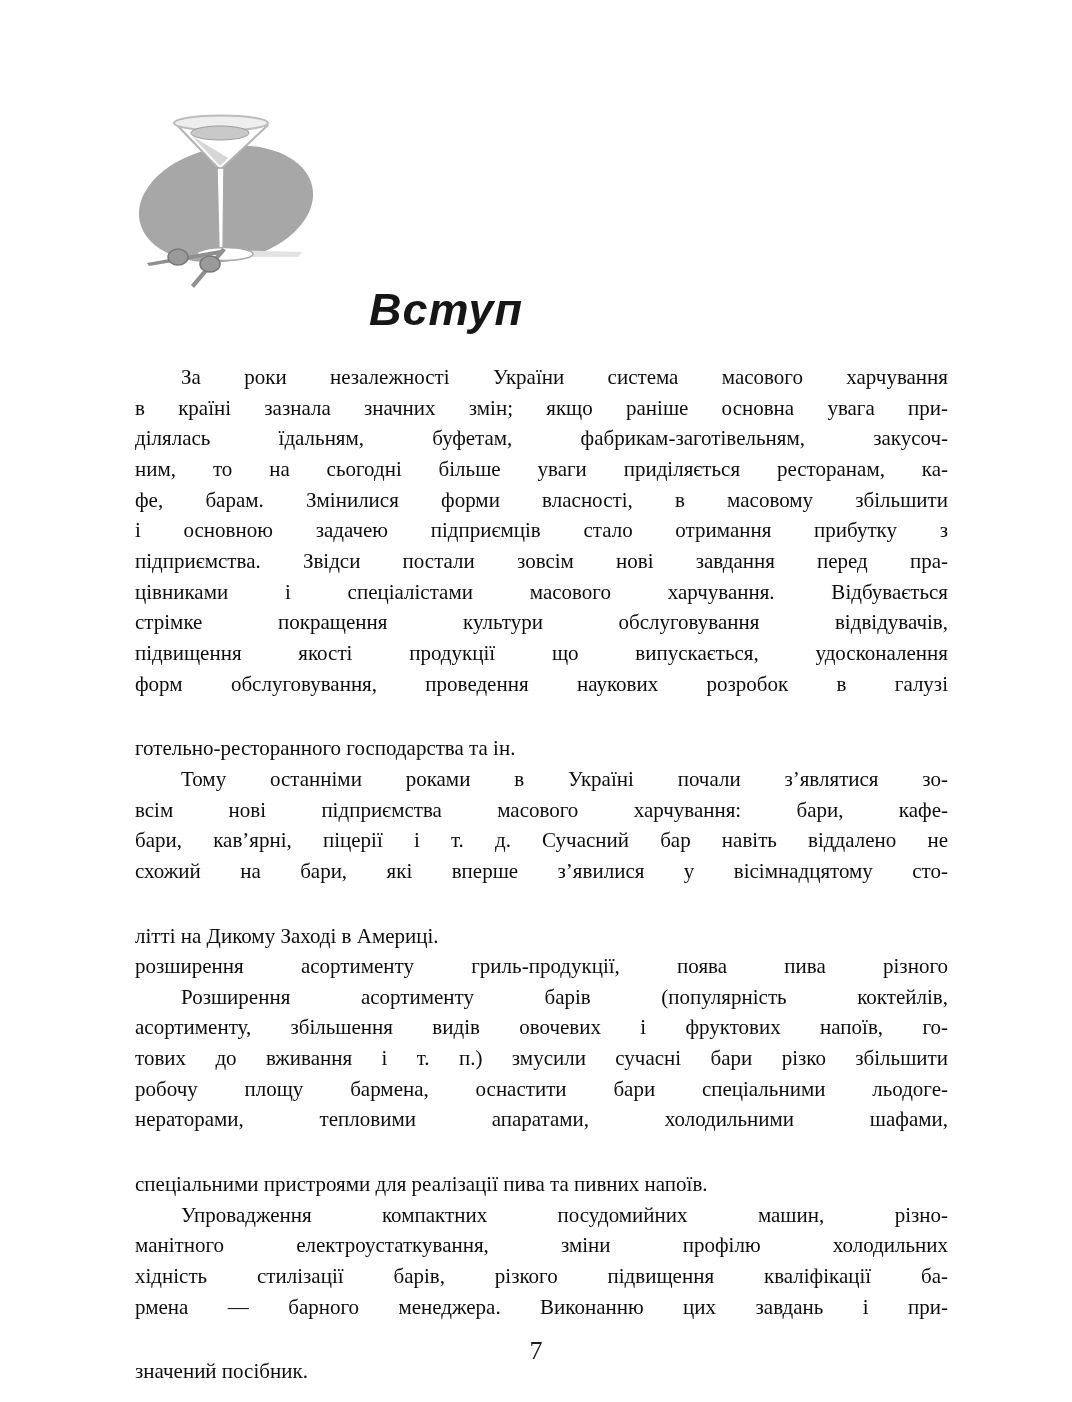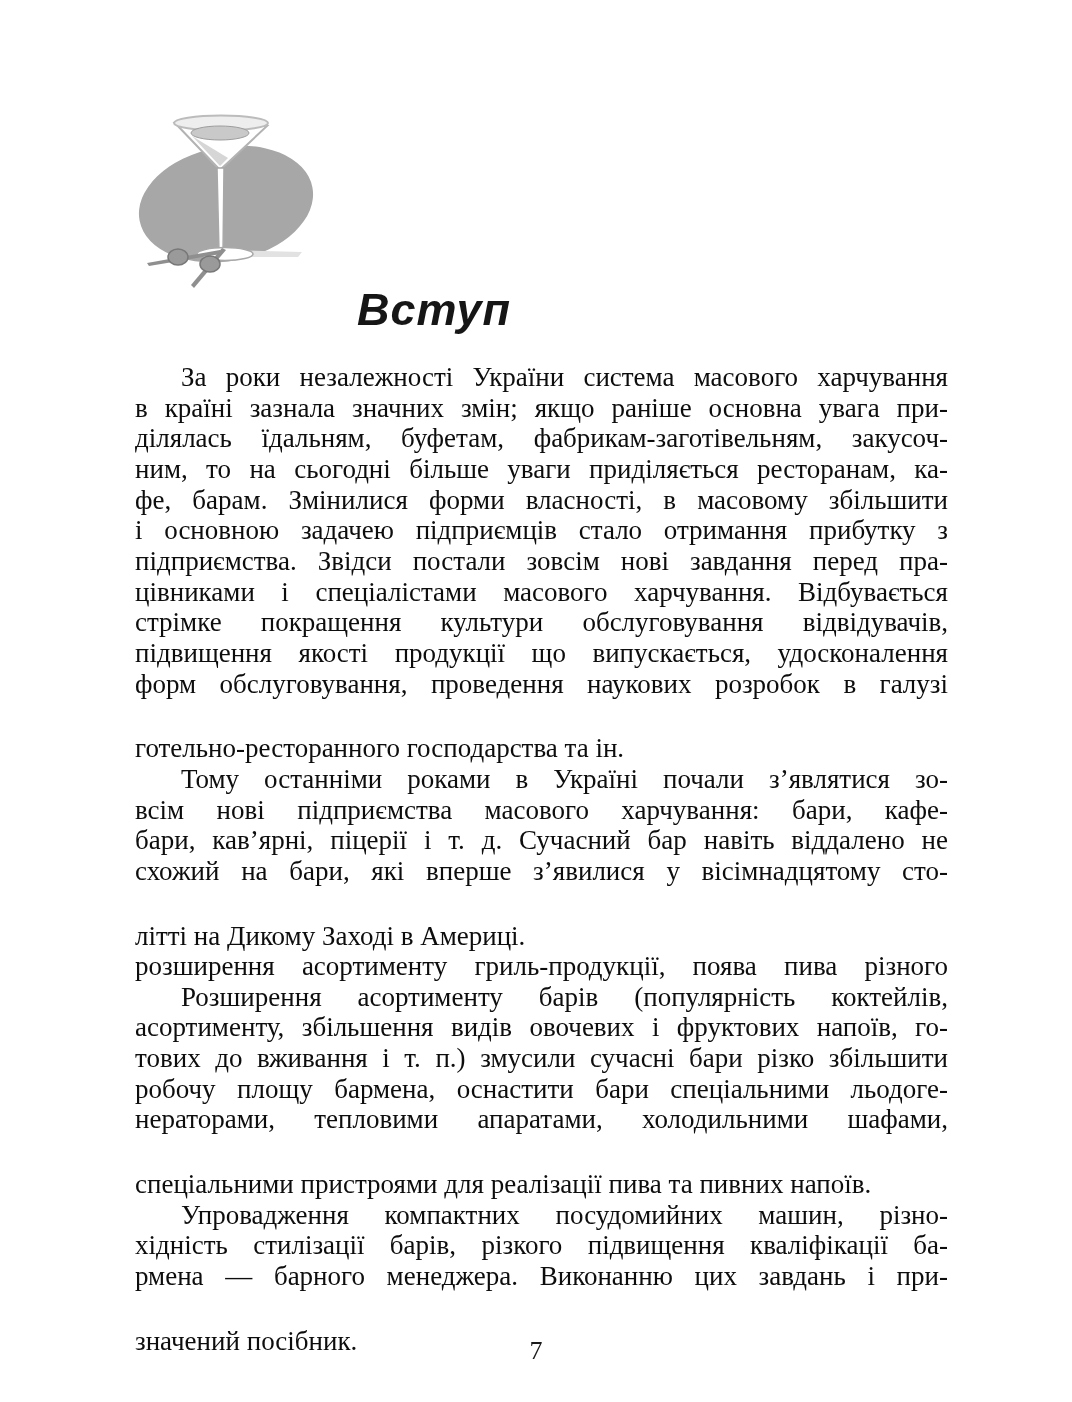--- a/index.html
+++ b/index.html
@@ -15,36 +15,36 @@
   .logo {
     position: absolute;
     left: 130px;
     top: 92px;
     width: 300px;
     height: 215px;
   }
   .logo svg { position: absolute; left: 0; top: 0; }
   .chapter-title {
     position: absolute;
-    left: 227px;
+    left: 239px;
     top: 192px;
     font-family: "Liberation Sans", sans-serif;
     font-weight: bold;
     font-style: italic;
     font-size: 45px;
     letter-spacing: 1px;
     color: #161616;
     z-index: 3;
   }
   .bodytext {
     position: absolute;
     left: 135px;
     top: 362px;
     width: 813px;
-    font-size: 27px;
+    font-size: 21px;
     line-height: 30.65px;
   }
   .line {
     text-align: justify;
     text-align-last: justify;
   }
   .line.first { padding-left: 46px; }
   .line.last  { text-align-last: left; margin-top: 34px; }
   .page-number {
     position: absolute;
@@ -105,20 +105,21 @@
       <div class="line">схожий на бари, які вперше з’явилися у вісімнадцятому сто-</div>
       <div class="line last">літті на Дикому Заході в Америці.</div>
       <div class="line">розширення асортименту гриль-продукції, поява пива різного</div>
       <div class="line first">Розширення асортименту барів (популярність коктейлів,</div>
       <div class="line">асортименту, збільшення видів овочевих і фруктових напоїв, го-</div>
       <div class="line">тових до вживання і т. п.) змусили сучасні бари різко збільшити</div>
       <div class="line">робочу площу бармена, оснастити бари спеціальними льодоге-</div>
       <div class="line">нераторами, тепловими апаратами, холодильними шафами,</div>
       <div class="line last">спеціальними пристроями для реалізації пива та пивних напоїв.</div>
       <div class="line first">Упровадження компактних посудомийних машин, різно-</div>
+      <div class="line">манітного електроустаткування, зміни профілю холодильних</div>
       <div class="line">хідність стилізації барів, різкого підвищення кваліфікації ба-</div>
       <div class="line">рмена — барного менеджера. Виконанню цих завдань і при-</div>
       <div class="line last">значений посібник.</div>
     </div>
 
   <div class="page-number">7</div>
 
 </div>
 
 </body></html>

